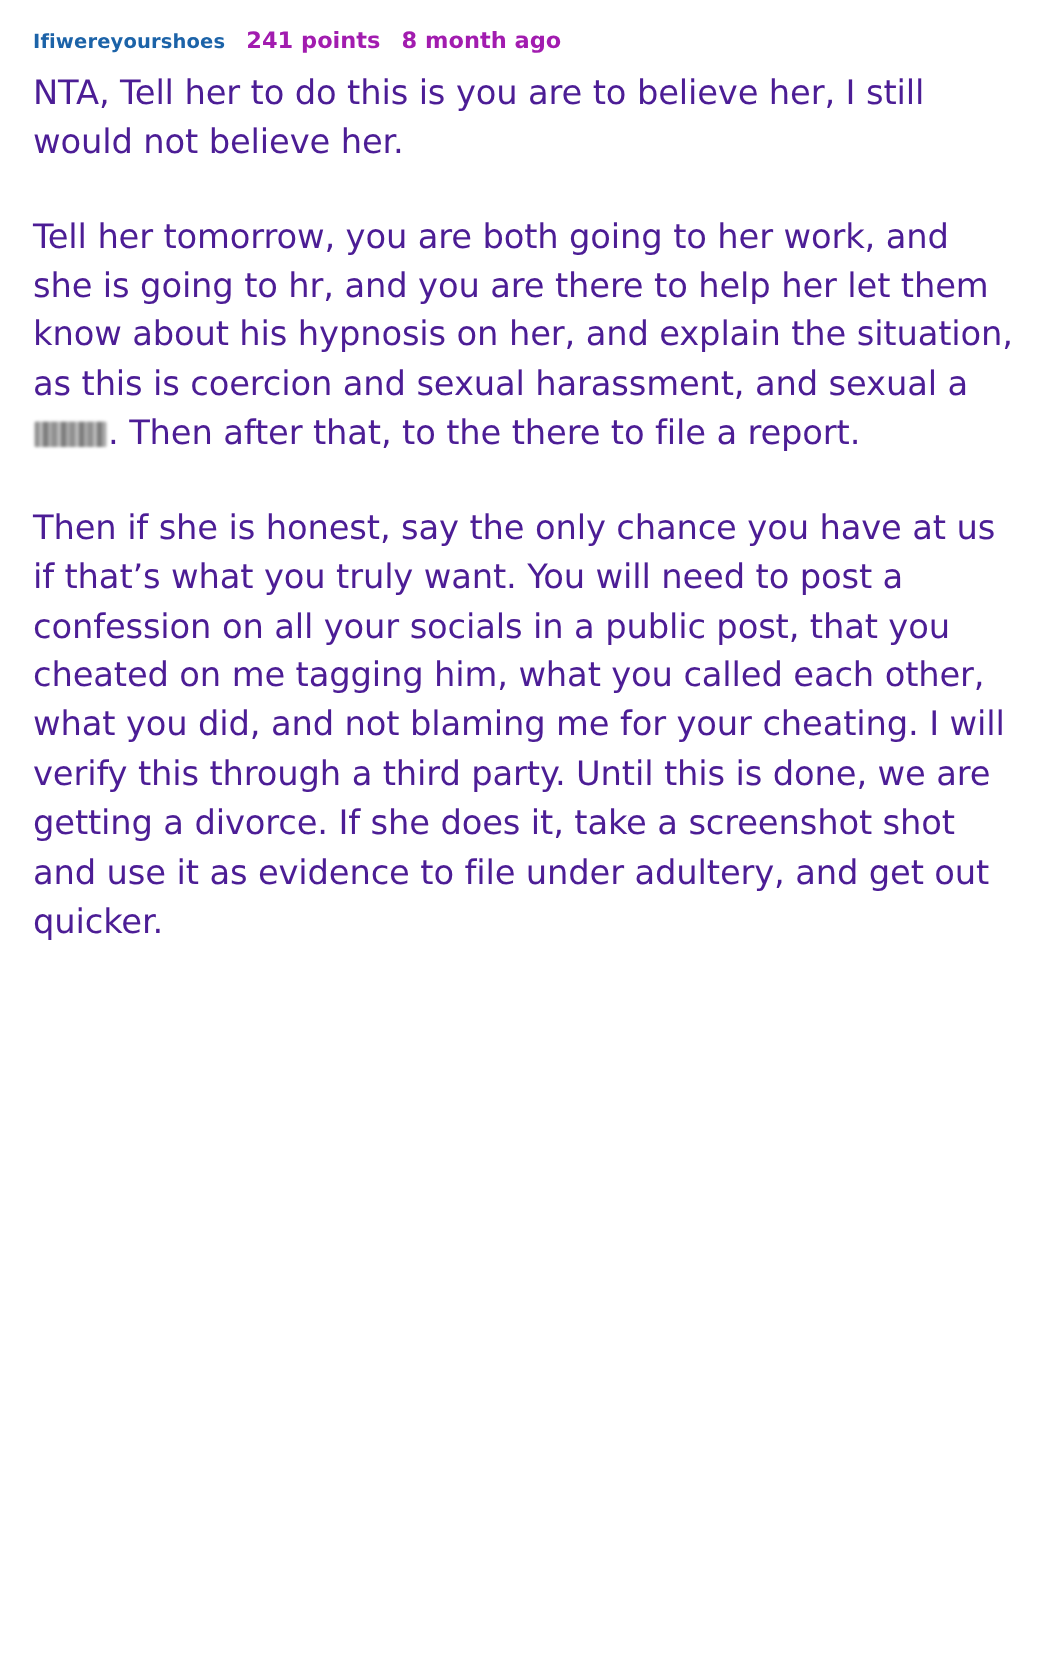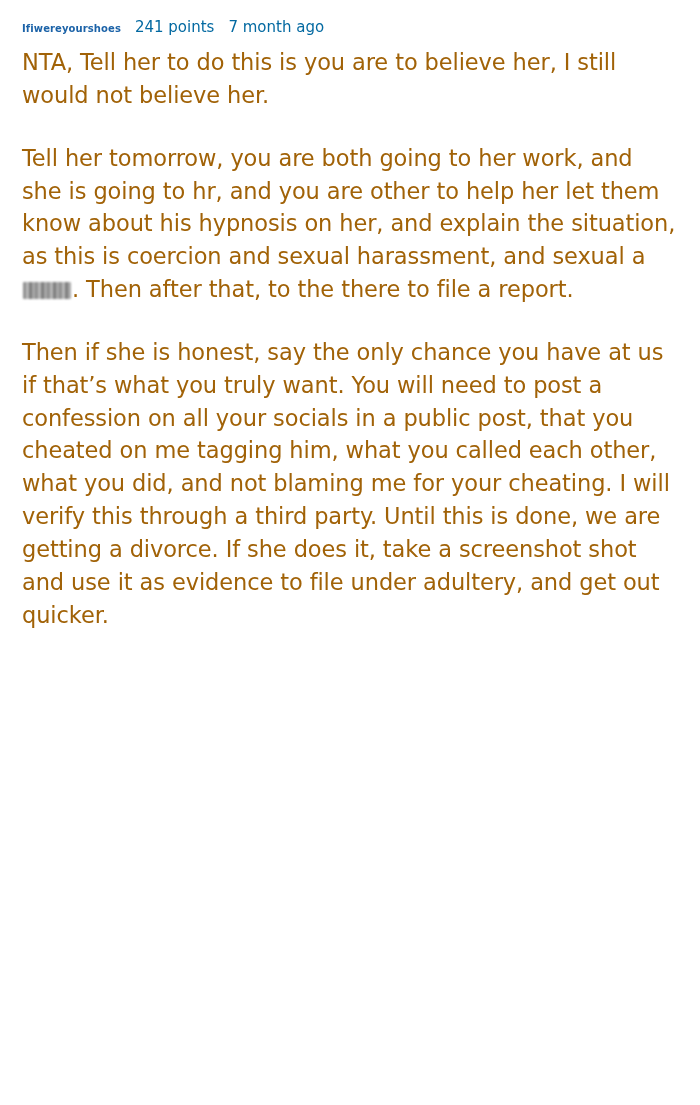--- a/index.html
+++ b/index.html
@@ -22,31 +22,32 @@
   .comment-header {
     display: flex;
     align-items: baseline;
     gap: 14px;
     margin-bottom: 10px;
     white-space: nowrap;
   }
   .author {
     color: #1c63a8;
     font-weight: bold;
-    font-size: 10px;
+    font-size: 13px;
     letter-spacing: 0.1px;
   }
   .meta {
-    color: #0369a1;
+    color: #a21caf;
     font-size: 15px;
+    font-weight: bold;
   }
   .comment-body {
     font-size: 22.5px;
     line-height: 1.46;
-    color: #a16207;
+    color: #4c1d95;
     letter-spacing: -0.1px;
   }
   .comment-body p {
     margin: 0 0 30px 0;
   }
   .comment-body p:last-child {
     margin-bottom: 16px;
   }
   .redacted {
     display: inline-block;
@@ -62,31 +63,31 @@
   }
 </style>
 </head>
 <body>
 
 <div class="comment">
 
   <div class="comment-header">
     <span class="author">Ifiwereyourshoes</span>
     <span class="meta">241 points</span>
-    <span class="meta">7 month ago</span>
+    <span class="meta">8 month ago</span>
   </div>
 
   <div class="comment-body">
 
     <p>
       <span>NTA, Tell her to do this is you are to believe her, I still would not believe her.</span>
     </p>
 
     <p>
-      <span>Tell her tomorrow, you are both going to her work, and she is going to hr, and you are other to help her let them know about his hypnosis on her, and explain the situation, as this is coercion and sexual harassment, and sexual a</span><span class="redacted"></span><span>. Then after that, to the there to file a report.</span>
+      <span>Tell her tomorrow, you are both going to her work, and she is going to hr, and you are there to help her let them know about his hypnosis on her, and explain the situation, as this is coercion and sexual harassment, and sexual a</span><span class="redacted"></span><span>. Then after that, to the there to file a report.</span>
     </p>
 
 
     <p>
       <span>Then if she is honest, say the only chance you have at us if that’s what you truly want. You will need to post a confession on all your socials in a public post, that you cheated on me tagging him, what you called each other, what you did, and not blaming me for your cheating. I will verify this through a third party. Until this is done, we are getting a divorce. If she does it, take a screenshot shot and use it as evidence to file under adultery, and get out quicker.</span>
     </p>
 
   </div>
 </div>
 

